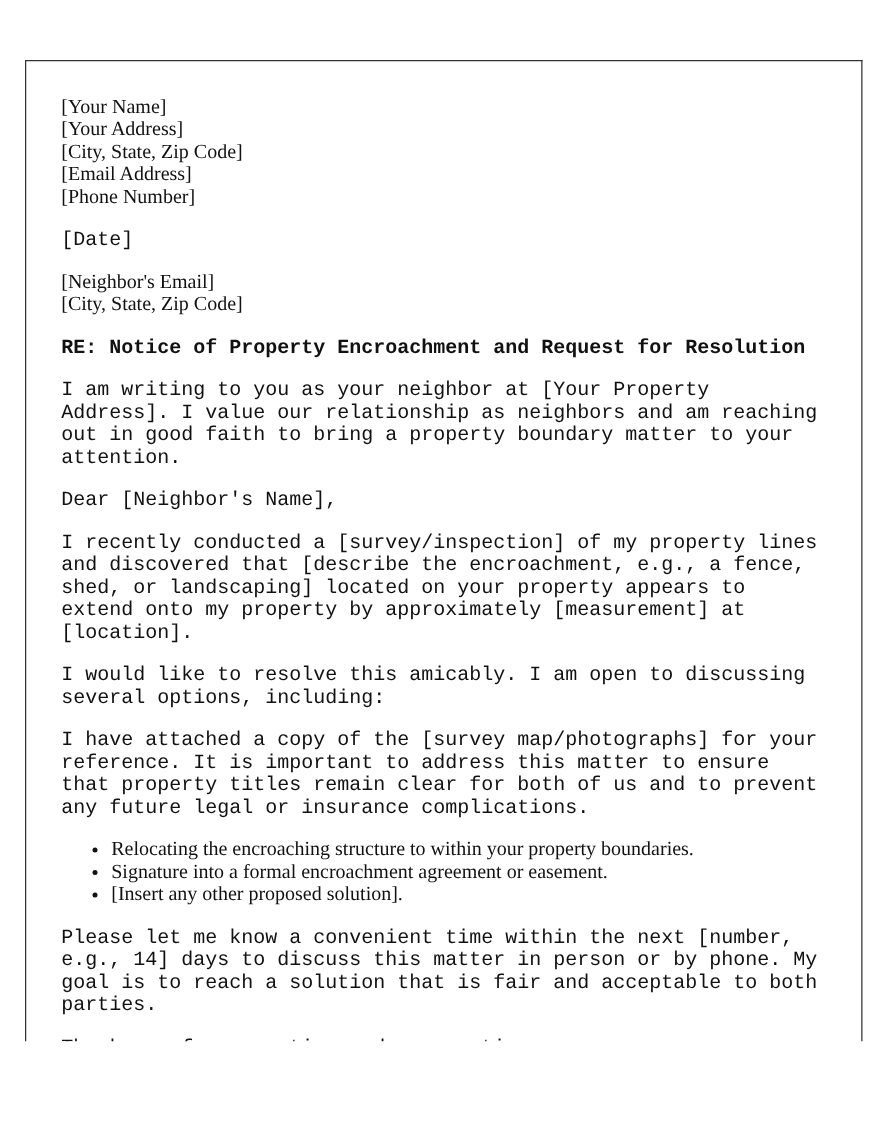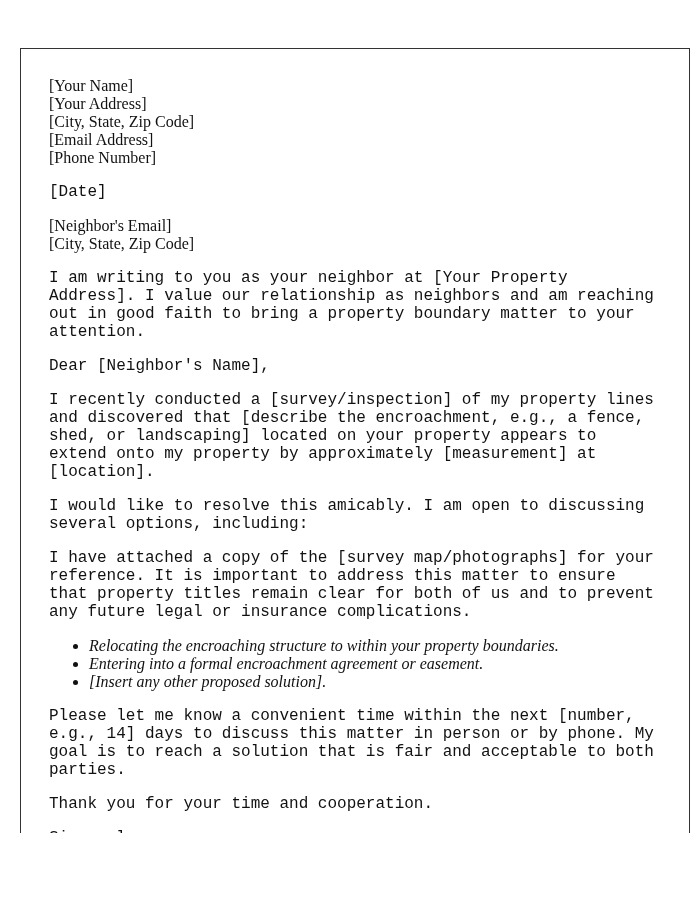--- a/index.html
+++ b/index.html
@@ -31,21 +31,21 @@
     margin-top: 28px;
   }
   .block { margin: 0 0 16px 0; }
   .line { display: block; white-space: nowrap; }
   p { margin: 0 0 16px 0; font-family: Liberation Mono, monospace; }
   .subject { font-weight: bold; }
   ul {
     margin: 0 0 16px 0;
     padding-left: 40px;
   }
-  ul li { margin: 0; font-style: italic; }
+  ul li { margin: 0; }
 </style>
 </head>
 <body>
 
 <div class="letter">
 
   <div class="block">
     <span class="line">[Your Name]</span>
     <span class="line">[Your Address]</span>
     <span class="line">[City, State, Zip Code]</span>
@@ -53,31 +53,32 @@
     <span class="line">[Phone Number]</span>
   </div>
 
   <p>[Date]</p>
 
   <div class="block">
     <span class="line">[Neighbor's Email]</span>
     <span class="line">[City, State, Zip Code]</span>
   </div>
 
+  <p class="subject">RE: Notice of Property Encroachment and Request for Resolution</p>
 
   <p>I am writing to you as your neighbor at [Your Property Address]. I value our relationship as neighbors and am reaching out in good faith to bring a property boundary matter to your attention.</p>
 
   <p>Dear [Neighbor's Name],</p>
   <p>I recently conducted a [survey/inspection] of my property lines and discovered that [describe the encroachment, e.g., a fence, shed, or landscaping] located on your property appears to extend onto my property by approximately [measurement] at [location].</p>
   <p>I would like to resolve this amicably. I am open to discussing several options, including:</p>
   <p>I have attached a copy of the [survey map/photographs] for your reference. It is important to address this matter to ensure that property titles remain clear for both of us and to prevent any future legal or insurance complications.</p>
 
   <ul>
     <li>Relocating the encroaching structure to within your property boundaries.</li>
-    <li>Entering into a formal encroachment agreement or easement.</li>
+    <li>Signature into a formal encroachment agreement or easement.</li>
     <li>[Insert any other proposed solution].</li>
   </ul>
 
   <p>Please let me know a convenient time within the next [number, e.g., 14] days to discuss this matter in person or by phone. My goal is to reach a solution that is fair and acceptable to both parties.</p>
   <p>Thank you for your time and cooperation.</p>
 
   <p>Sincerely,</p>
 
 </div>
 

